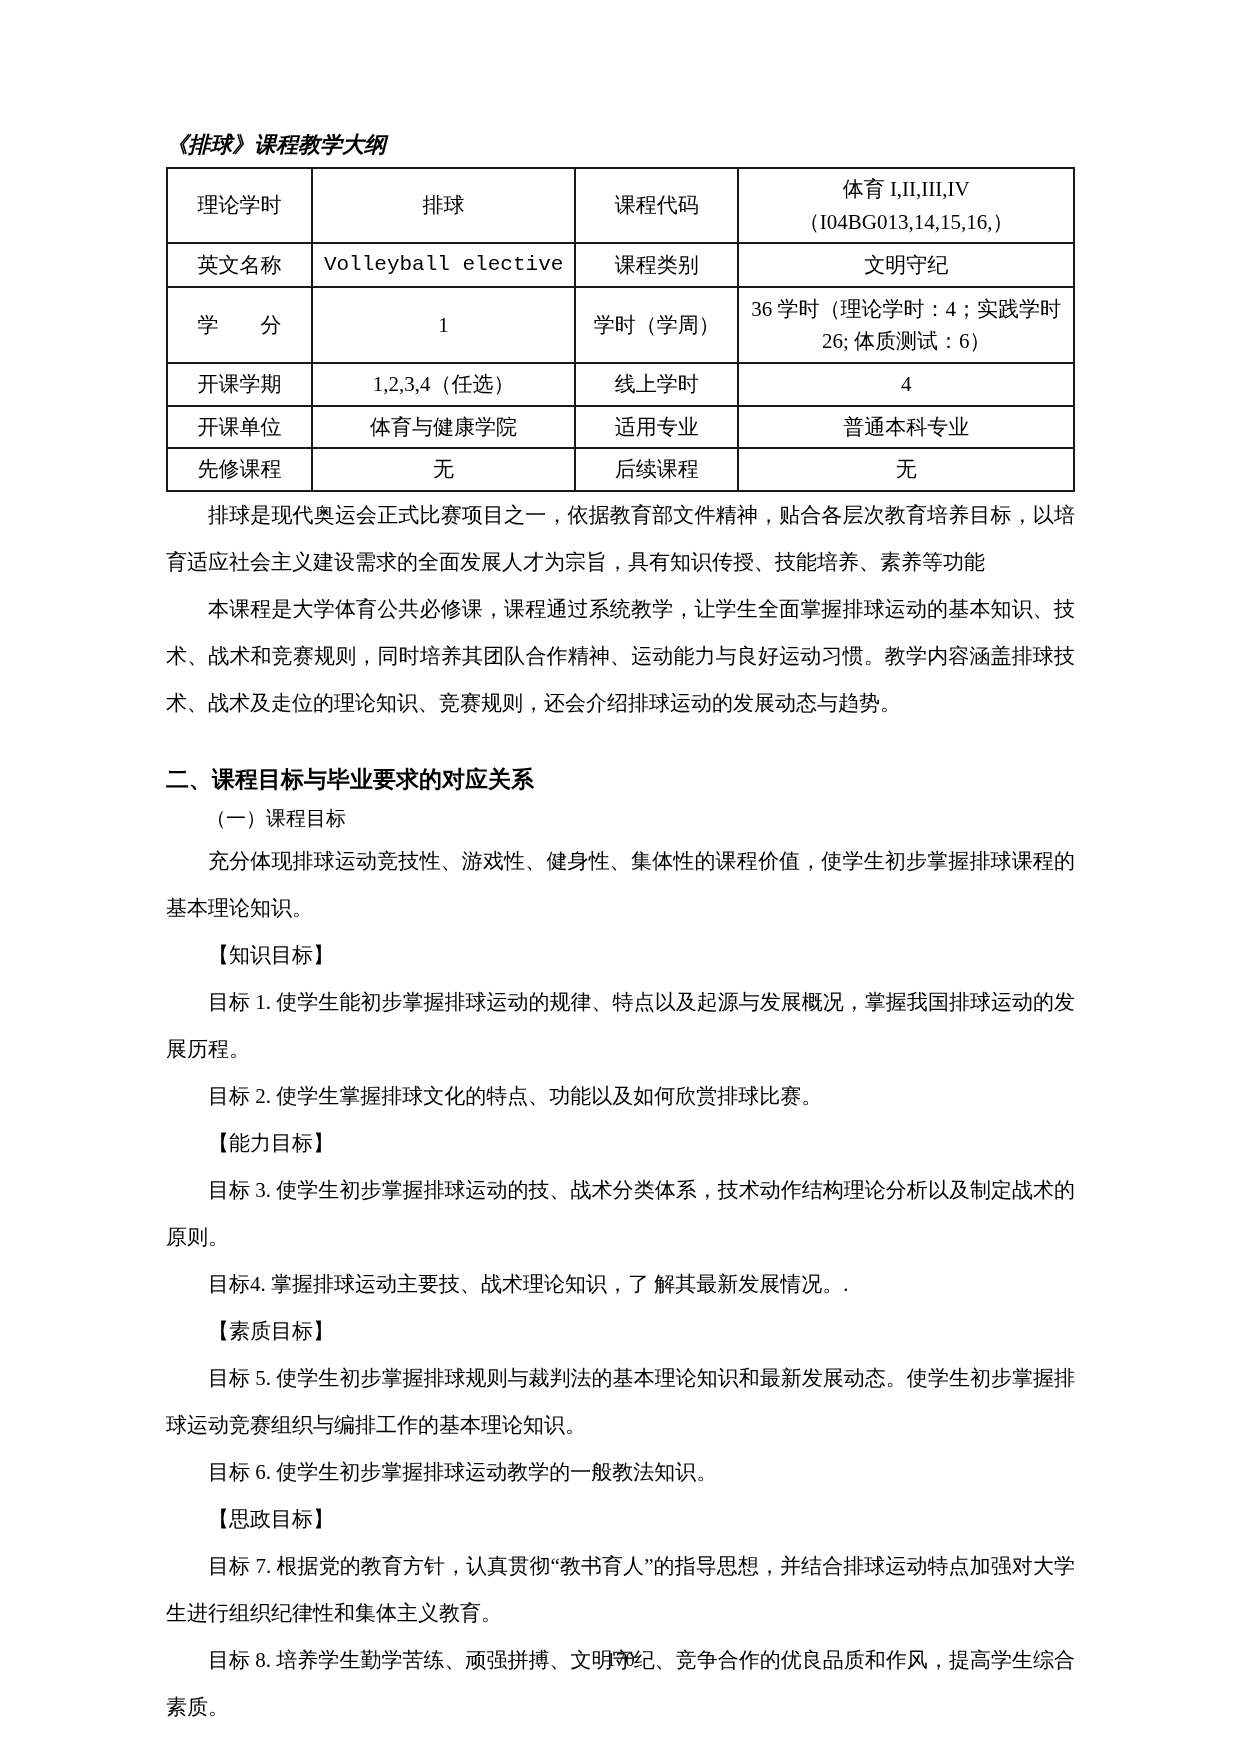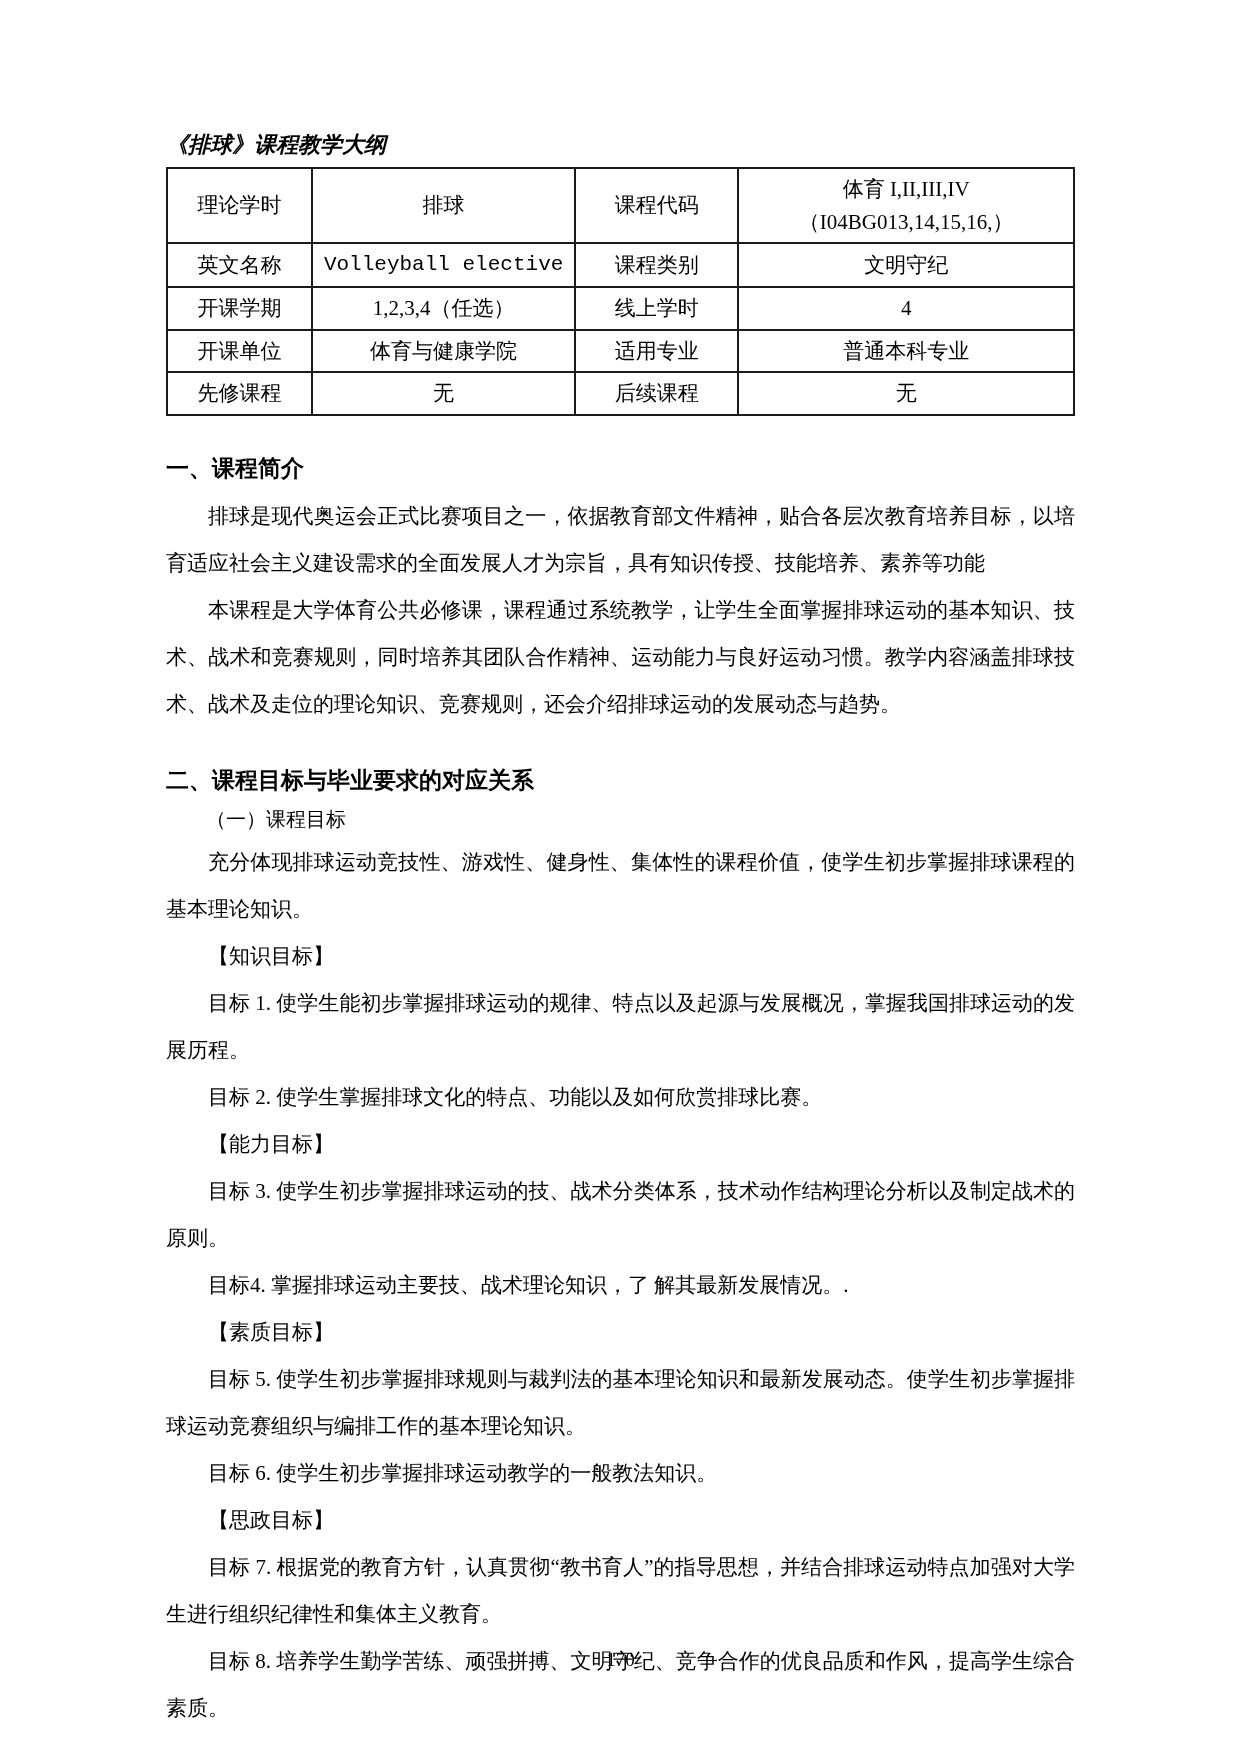--- a/index.html
+++ b/index.html
@@ -100,20 +100,26 @@
         <td>课程代码</td>
         <td>体育 I,II,III,IV
 （I04BG013,14,15,16,）</td>
       </tr>
       <tr class="row-std">
         <td>英文名称</td>
         <td class="mono">Volleyball elective</td>
         <td>课程类别</td>
         <td>文明守纪</td>
       </tr>
+      <tr class="row-tall-2">
+        <td>学　　分</td>
+        <td>1</td>
+        <td>学时（学周）</td>
+        <td>36 学时（理论学时：4；实践学时 26; 体质测试：6）</td>
+      </tr>
       <tr class="row-short">
         <td>开课学期</td>
         <td>1,2,3,4（任选）</td>
         <td>线上学时</td>
         <td>4</td>
       </tr>
       <tr class="row-short">
         <td>开课单位</td>
         <td>体育与健康学院</td>
         <td>适用专业</td>
@@ -122,21 +128,20 @@
       <tr class="row-short">
         <td>先修课程</td>
         <td>无</td>
         <td>后续课程</td>
         <td>无</td>
       </tr>
     </tbody>
   </table>
 
   <div>
-    <div class="section-heading">一、课程简介</div>
     <p class="body-par">排球是现代奥运会正式比赛项目之一，依据教育部文件精神，贴合各层次教育培养目标，以培育适应社会主义建设需求的全面发展人才为宗旨，具有知识传授、技能培养、素养等功能</p>
     <p class="body-par">本课程是大学体育公共必修课，课程通过系统教学，让学生全面掌握排球运动的基本知识、技术、战术和竞赛规则，同时培养其团队合作精神、运动能力与良好运动习惯。教学内容涵盖排球技术、战术及走位的理论知识、竞赛规则，还会介绍排球运动的发展动态与趋势。</p>
   </div>
 
   <div>
     <div class="section-heading">二、课程目标与毕业要求的对应关系</div>
     <div class="sub-heading">（一）课程目标</div>
     <p class="body-par">充分体现排球运动竞技性、游戏性、健身性、集体性的课程价值，使学生初步掌握排球课程的基本理论知识。</p>
     <p class="body-par">【知识目标】</p>
     <p class="body-par">目标 1. 使学生能初步掌握排球运动的规律、特点以及起源与发展概况，掌握我国排球运动的发展历程。</p>

